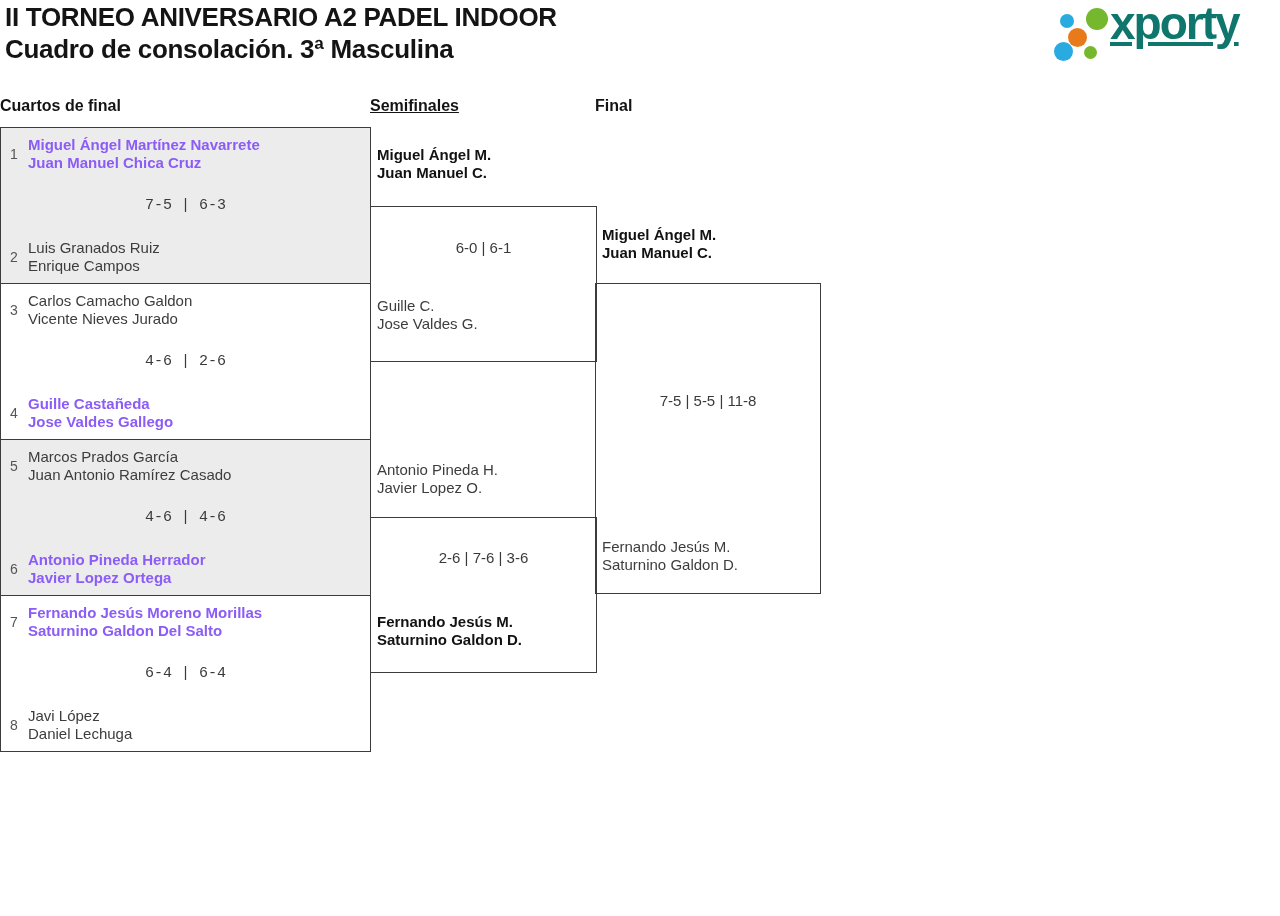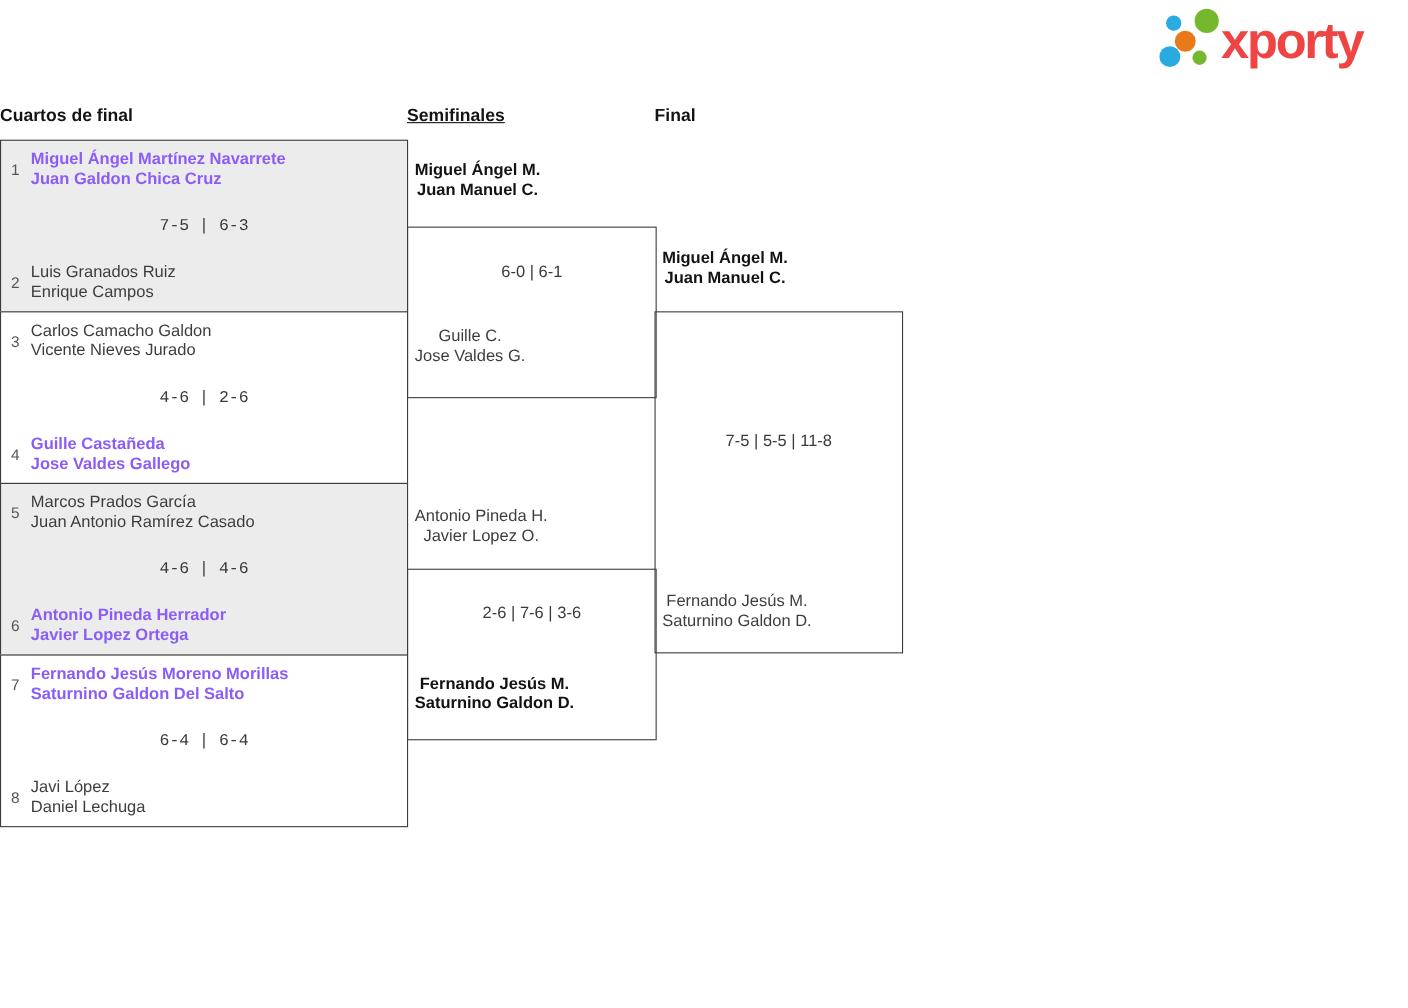--- a/index.html
+++ b/index.html
@@ -21,23 +21,23 @@
 
   
   .logo { position: absolute; left: 1048px; top: 0; width: 232px; height: 72px; }
   .dot { position: absolute; border-radius: 50%; }
   .dot-blue-small  { left: 12px; top: 14px; width: 14px; height: 14px; background: #29abe2; }
   .dot-green-large { left: 38px; top: 8px;  width: 22px; height: 22px; background: #76b82d; }
   .dot-orange     { left: 20px; top: 28px; width: 19px; height: 19px; background: #e87a1a; }
   .dot-blue-big   { left: 6px;  top: 42px; width: 19px; height: 19px; background: #29abe2; }
   .dot-green-small{ left: 36px; top: 46px; width: 13px; height: 13px; background: #76b82d; }
   .logo-text {
-    position: absolute; left: 62px; top: 14px;
+    position: absolute; left: 62px; top: 0;
     font-size: 46px; line-height: 1; font-weight: 800;
-    letter-spacing: -2px; color: #ef4444;
+    letter-spacing: -2px; color: #0f766e; text-decoration: underline;
   }
 
   
   .round-header {
     position: absolute; top: 97px; text-align: left;
     font-size: 16px; font-weight: 700; color: #141414;
   }
   .rh-qf { left: 0;     width: 371px; }
   .rh-sf { left: 370px; width: 227px; text-decoration: underline; }
   .rh-f  { left: 595px; width: 227px; }
@@ -68,21 +68,21 @@
     position: absolute; left: 0; top: 69px; width: 100%;
     text-align: center; font-size: 15px; color: #3a3a3a; font-family: Liberation Mono, monospace;
   }
 
   
   .box { position: absolute; border: 1px solid #3c3c3c; background: transparent; }
   .box-sf1   { left: 370px; top: 206px; width: 227px; height: 156px; }
   .box-sf2   { left: 370px; top: 517px; width: 227px; height: 156px; }
   .box-final { left: 595px; top: 283px; width: 226px; height: 311px; }
 
-  .pair { position: absolute; font-size: 15px; line-height: 18px; color: #3d3d3d; text-align: center; }
+  .pair { position: absolute; font-size: 15px; line-height: 18px; color: #3d3d3d; }
   .pair.winner { font-weight: 700; color: #121212; }
   .sf1-top    { left: 377px; top: 146px; }
   .sf1-bottom { left: 377px; top: 297px; }
   .sf2-top    { left: 377px; top: 461px; }
   .sf2-bottom { left: 377px; top: 613px; }
   .f-top      { left: 602px; top: 226px; }
   .f-bottom   { left: 602px; top: 538px; }
 
   .free-score {
     position: absolute; text-align: center;
@@ -90,39 +90,43 @@
   }
   .score-sf1 { left: 370px; top: 239px; width: 227px; }
   .score-sf2 { left: 370px; top: 549px; width: 227px; }
   .score-f   { left: 595px; top: 392px; width: 226px; }
 </style>
 </head>
 <body>
 
 <div class="page">
 
+  <div class="title">
+    <div>II TORNEO ANIVERSARIO A2 PADEL INDOOR</div>
+    <div>Cuadro de consolación. 3ª Masculina</div>
+  </div>
 
   <div class="logo">
     <span class="dot dot-blue-small"></span>
     <span class="dot dot-green-large"></span>
     <span class="dot dot-orange"></span>
     <span class="dot dot-blue-big"></span>
     <span class="dot dot-green-small"></span>
     <span class="logo-text">xporty</span>
   </div>
 
   <div class="round-header rh-qf">Cuartos de final</div>
   <div class="round-header rh-sf">Semifinales</div>
   <div class="round-header rh-f">Final</div>
 
   <div class="qf qf-1">
     <span class="seed seed-a">1</span>
     <div class="team team-a winner">
       <div>Miguel Ángel Martínez Navarrete</div>
-      <div>Juan Galdon Chica Cruz</div>
+      <div>Juan Manuel Chica Cruz</div>
     </div>
     <div class="score">7-5 | 6-3</div>
     <span class="seed seed-b">2</span>
     <div class="team team-b">
       <div>Luis Granados Ruiz</div>
       <div>Enrique Campos</div>
     </div>
   </div>
 
   <div class="qf qf-2">

